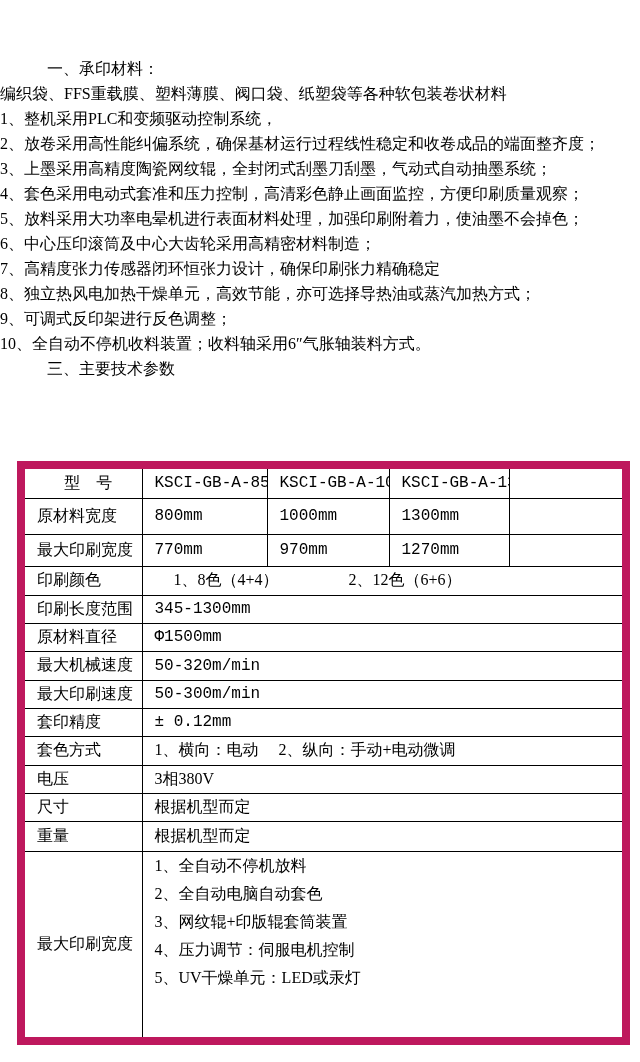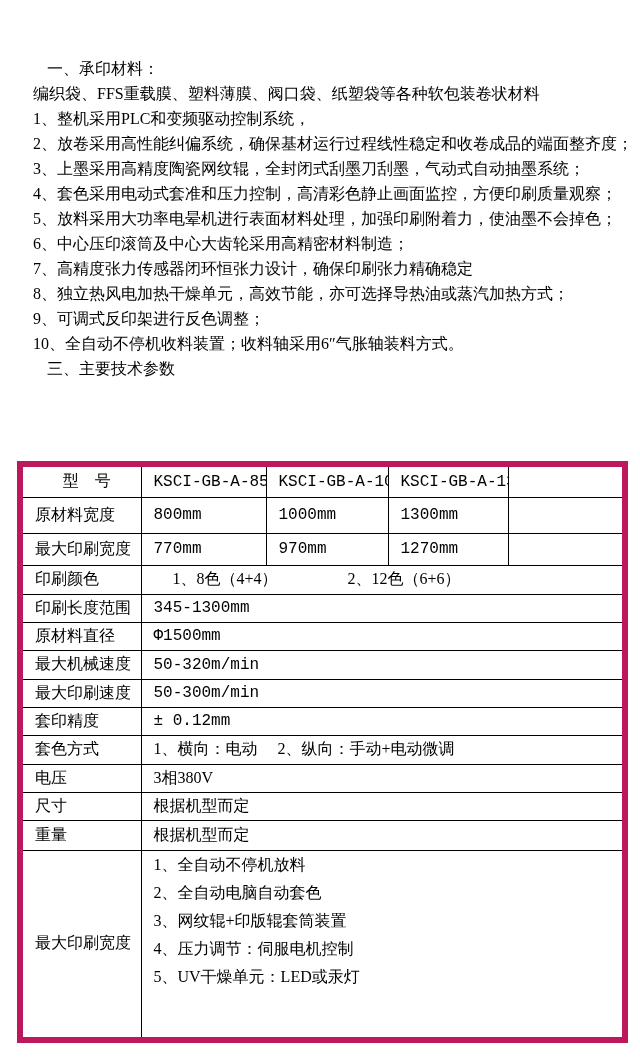--- a/index.html
+++ b/index.html
@@ -5,29 +5,29 @@
   html,body{margin:0;padding:0;}
   body{
     width:640px;height:1062px;
     background:#ffffff;color:#000000;
     font-family:"Liberation Serif","DejaVu Serif",serif;
     position:relative;overflow:hidden;
   }
   .textblock{position:absolute;top:56px;left:0;width:640px;}
   .textblock p{margin:0;line-height:25px;font-size:16px;white-space:nowrap;}
   .h{padding-left:47px;}
-  .b{padding-left:33px;}
+  .b{}
 
   table.spec{
     position:absolute;top:461px;left:17px;
     width:605px;
     border-collapse:collapse;
     table-layout:fixed;
   }
-  table.spec{border:6px solid #be185d;}
+  table.spec{border:8px solid #be185d;}
   table.spec td{
     border:1px solid #000;
     font-size:16px;
     padding:0 2px 0 12px;
     overflow:hidden;
     white-space:nowrap;
   }
   td.center{text-align:center;padding:0;}
   td.val{padding-left:10px;}
   .mono{

